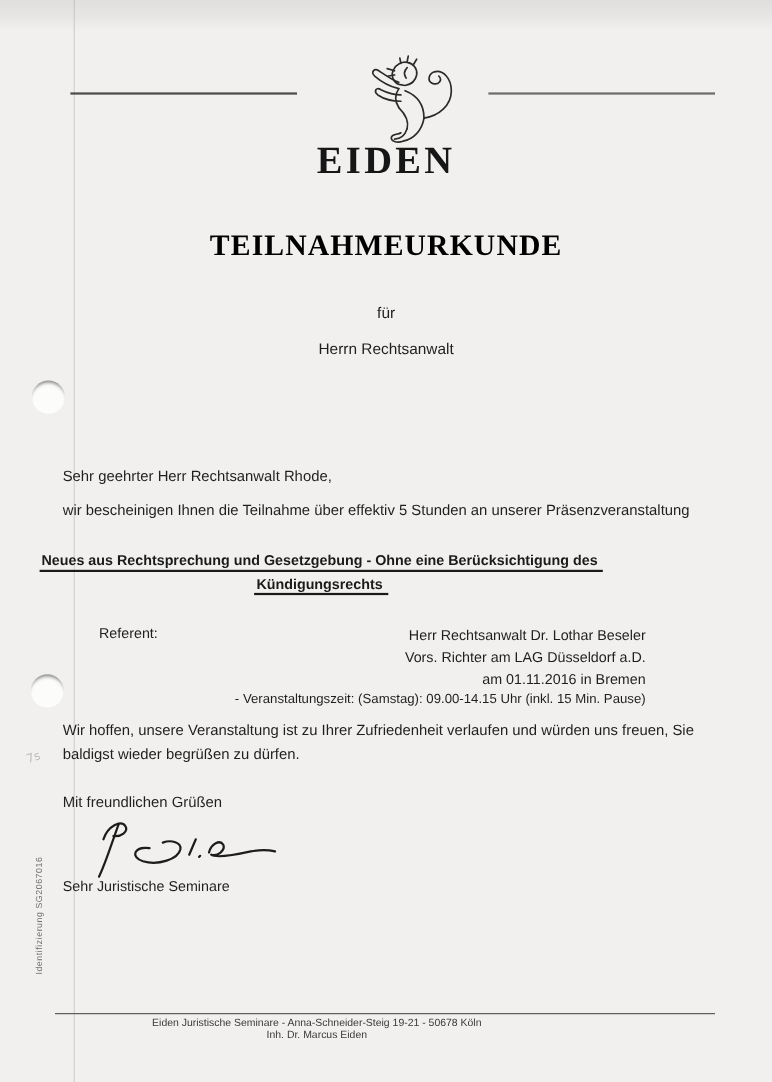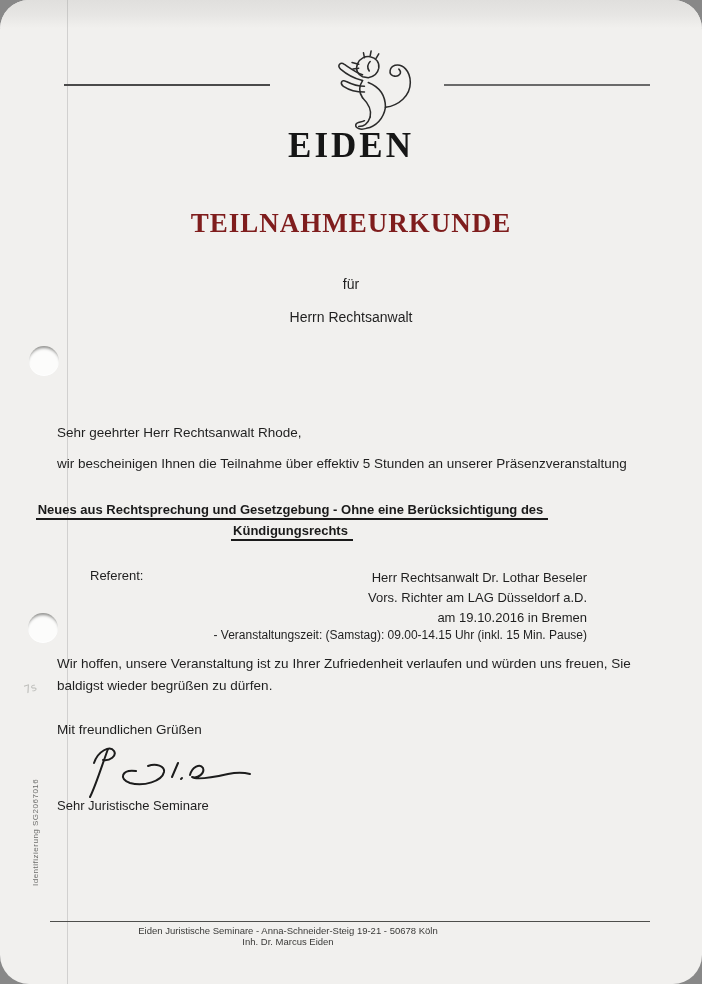--- a/index.html
+++ b/index.html
@@ -5,21 +5,20 @@
 <style>
   html,body { margin:0; padding:0; background:#888; }
   .page {
     position:relative;
     width:702px; height:984px;
     margin:0 auto;
     background:#f1f0ee;
     overflow:hidden;
     font-family:"Liberation Sans", sans-serif;
     color:#1f1f1f;
-    border-radius:29px;
   }
   
   .scan-band {
     position:absolute; left:0; top:0; width:702px; height:28px;
     background:linear-gradient(#e0dfdd 0%, #e7e6e4 55%, #f1f0ee 100%);
   }
   
   .crease {
     position:absolute; left:67px; top:0; width:1px; height:984px;
     background:rgba(150,150,148,0.35);
@@ -36,21 +35,21 @@
     text-align:center;
     font-family:"Liberation Serif", serif;
     font-size:35px; font-weight:600; letter-spacing:3px;
     color:#161616;
   }
   .doc-title {
     position:absolute; left:0; top:208px; width:702px;
     text-align:center;
     font-family:"Liberation Serif", serif;
     font-size:27px; font-weight:700; letter-spacing:1px;
-    color:#7f1d1d;
+    color:#000000;
   }
 
   .centered { position:absolute; left:0; width:702px; text-align:center; }
   .fuer        { top:276px; font-size:14px; }
   .recip-line1 { top:309px; font-size:14px; }
   .recip-line2 { top:331px; font-size:14px; }
   .recip-date  { top:364px; font-size:14px; }
 
   .lefttext { position:absolute; left:57px; font-size:13.5px; }
   .salutation   { top:425px; }
@@ -158,21 +157,21 @@
     <span class="useminar">Neues aus Rechtsprechung und Gesetzgebung - Ohne eine Berücksichtigung des</span>
   </div>
   <div class="seminar seminar-l2">
     <span class="useminar">Kündigungsrechts</span>
   </div>
 
   <div class="referent-label">Referent:</div>
   <div class="refblock">
     <div class="ref-name">Herr Rechtsanwalt Dr. Lothar Beseler</div>
     <div class="ref-title">Vors. Richter am LAG Düsseldorf a.D.</div>
-    <div class="ref-date">am 19.10.2016 in Bremen</div>
+    <div class="ref-date">am 01.11.2016 in Bremen</div>
     <div class="ref-time">- Veranstaltungszeit: (Samstag): 09.00-14.15 Uhr (inkl. 15 Min. Pause)</div>
   </div>
 
   <div class="lefttext closing1">Wir hoffen, unsere Veranstaltung ist zu Ihrer Zufriedenheit verlaufen und würden uns freuen, Sie</div>
   <div class="lefttext closing2">baldigst wieder begrüßen zu dürfen.</div>
 
   <div class="lefttext regards">Mit freundlichen Grüßen</div>
 
   <div class="signature">
     <svg width="180" height="62" viewBox="0 0 180 60" aria-hidden="true">

